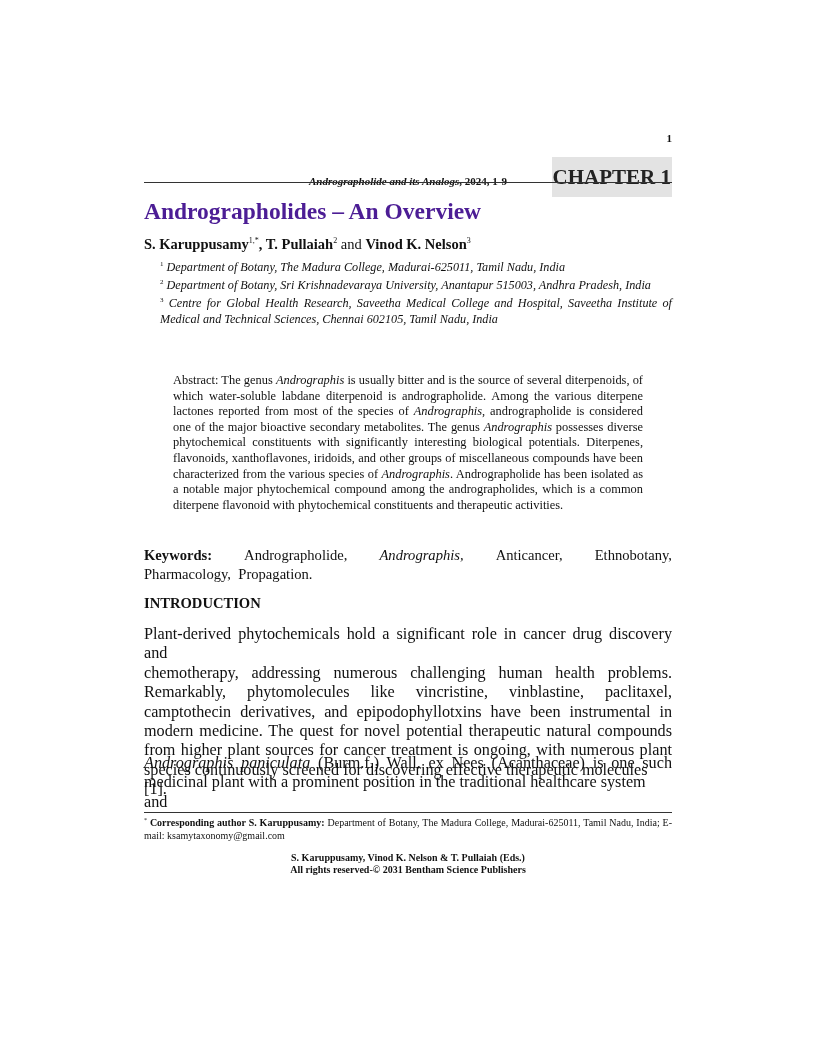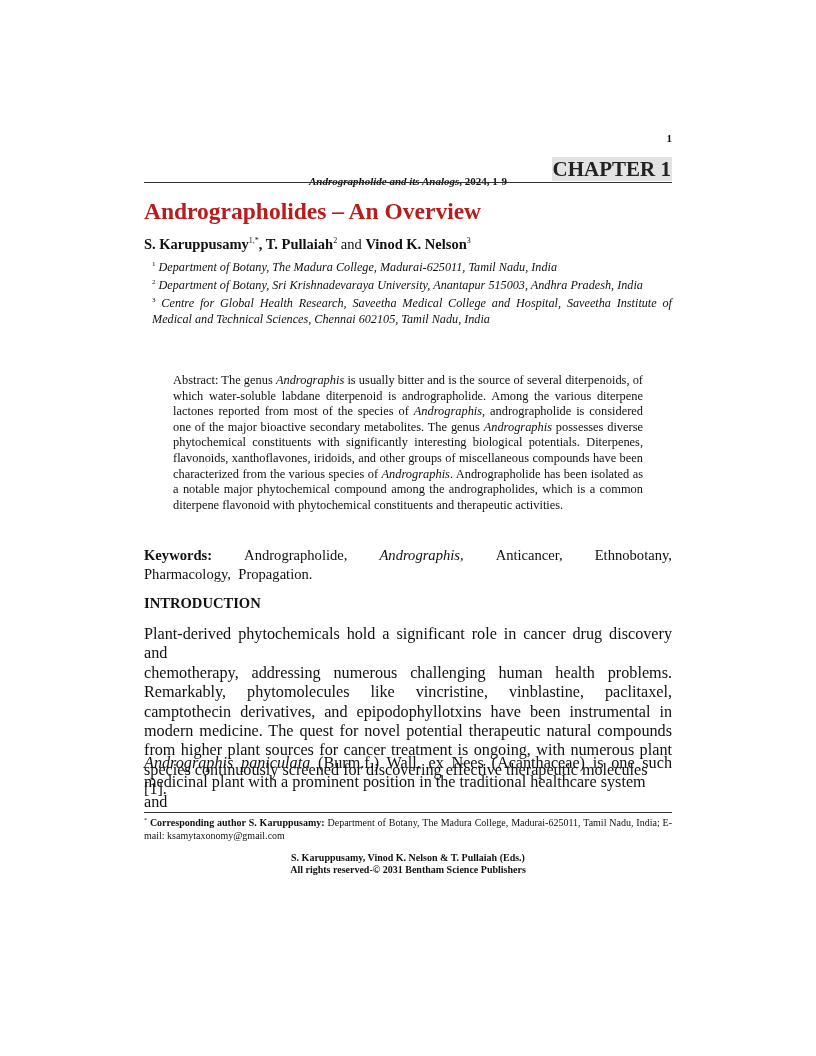--- a/index.html
+++ b/index.html
@@ -4,28 +4,28 @@
 <style>
   html, body { margin:0; padding:0; background:#ffffff; }
   body { width:816px; height:1056px; position:relative; overflow:hidden;
          font-family:"Liberation Serif", serif; color:#111; }
   .abs { position:absolute; }
   .running-head { left:144px; width:528px; top:132px; font-size:11px; font-weight:bold; }
   .running-head .journal { position:absolute; left:0; width:528px; text-align:center;margin-top:43px; }
   .running-head .jt { font-style:italic; }
   .running-head .pgno { position:absolute; right:0; }
   .chapter-label { right:144px; top:157px; background:#e3e3e3; font-size:21px; font-weight:bold;
-                   line-height:24px; padding:0 1px; color:#222; }
+                   line-height:24px; padding:8px 1px; color:#222; }
   .rule-top { left:144px; width:528px; top:182px; height:0; border-top:1.3px solid #333; }
-  .title { left:144px; top:196px; font-size:23.5px; font-weight:bold; line-height:30px; color:#b91c1c; }
+  .title { left:144px; top:196px; font-size:23.5px; font-weight:bold; line-height:30px; color:#4c1d95; }
   .authors { left:144px; top:235px; font-size:14.5px; line-height:18px; }
   .authors b { font-weight:bold; }
   .authors sup { font-size:8px; vertical-align:6px; line-height:0; }
   .affils { left:144px; width:528px; top:259px; font-size:12.2px; font-style:italic; line-height:16px; text-align:justify; }
-  .affils p { margin:0 0 2px 8px; }
+  .affils p { margin:0 0 2px 16px; }
   .affils sup { font-size:7px; vertical-align:5px; line-height:0; font-style:normal; }
   .abstract { left:173px; width:470px; top:373px; font-size:12.4px; line-height:15.6px; text-align:justify; }
   .abstract b { font-weight:normal; }
   .keywords { left:144px; width:528px; top:546px; font-size:14.6px; line-height:19px; text-align:justify; }
   .kw-line1 { display:flex; justify-content:space-between; }
   .intro-head { left:144px; top:594px; font-size:14.6px; font-weight:bold; line-height:18px; }
   .body-text { left:144px; width:528px; font-size:16.2px; line-height:19.4px; text-align:justify; }
   .para1 { top:625px; }
   .para2 { top:754px; }
   .para1 .jl, .para2 .jl { display:block; text-align:justify; text-align-last:justify; }

